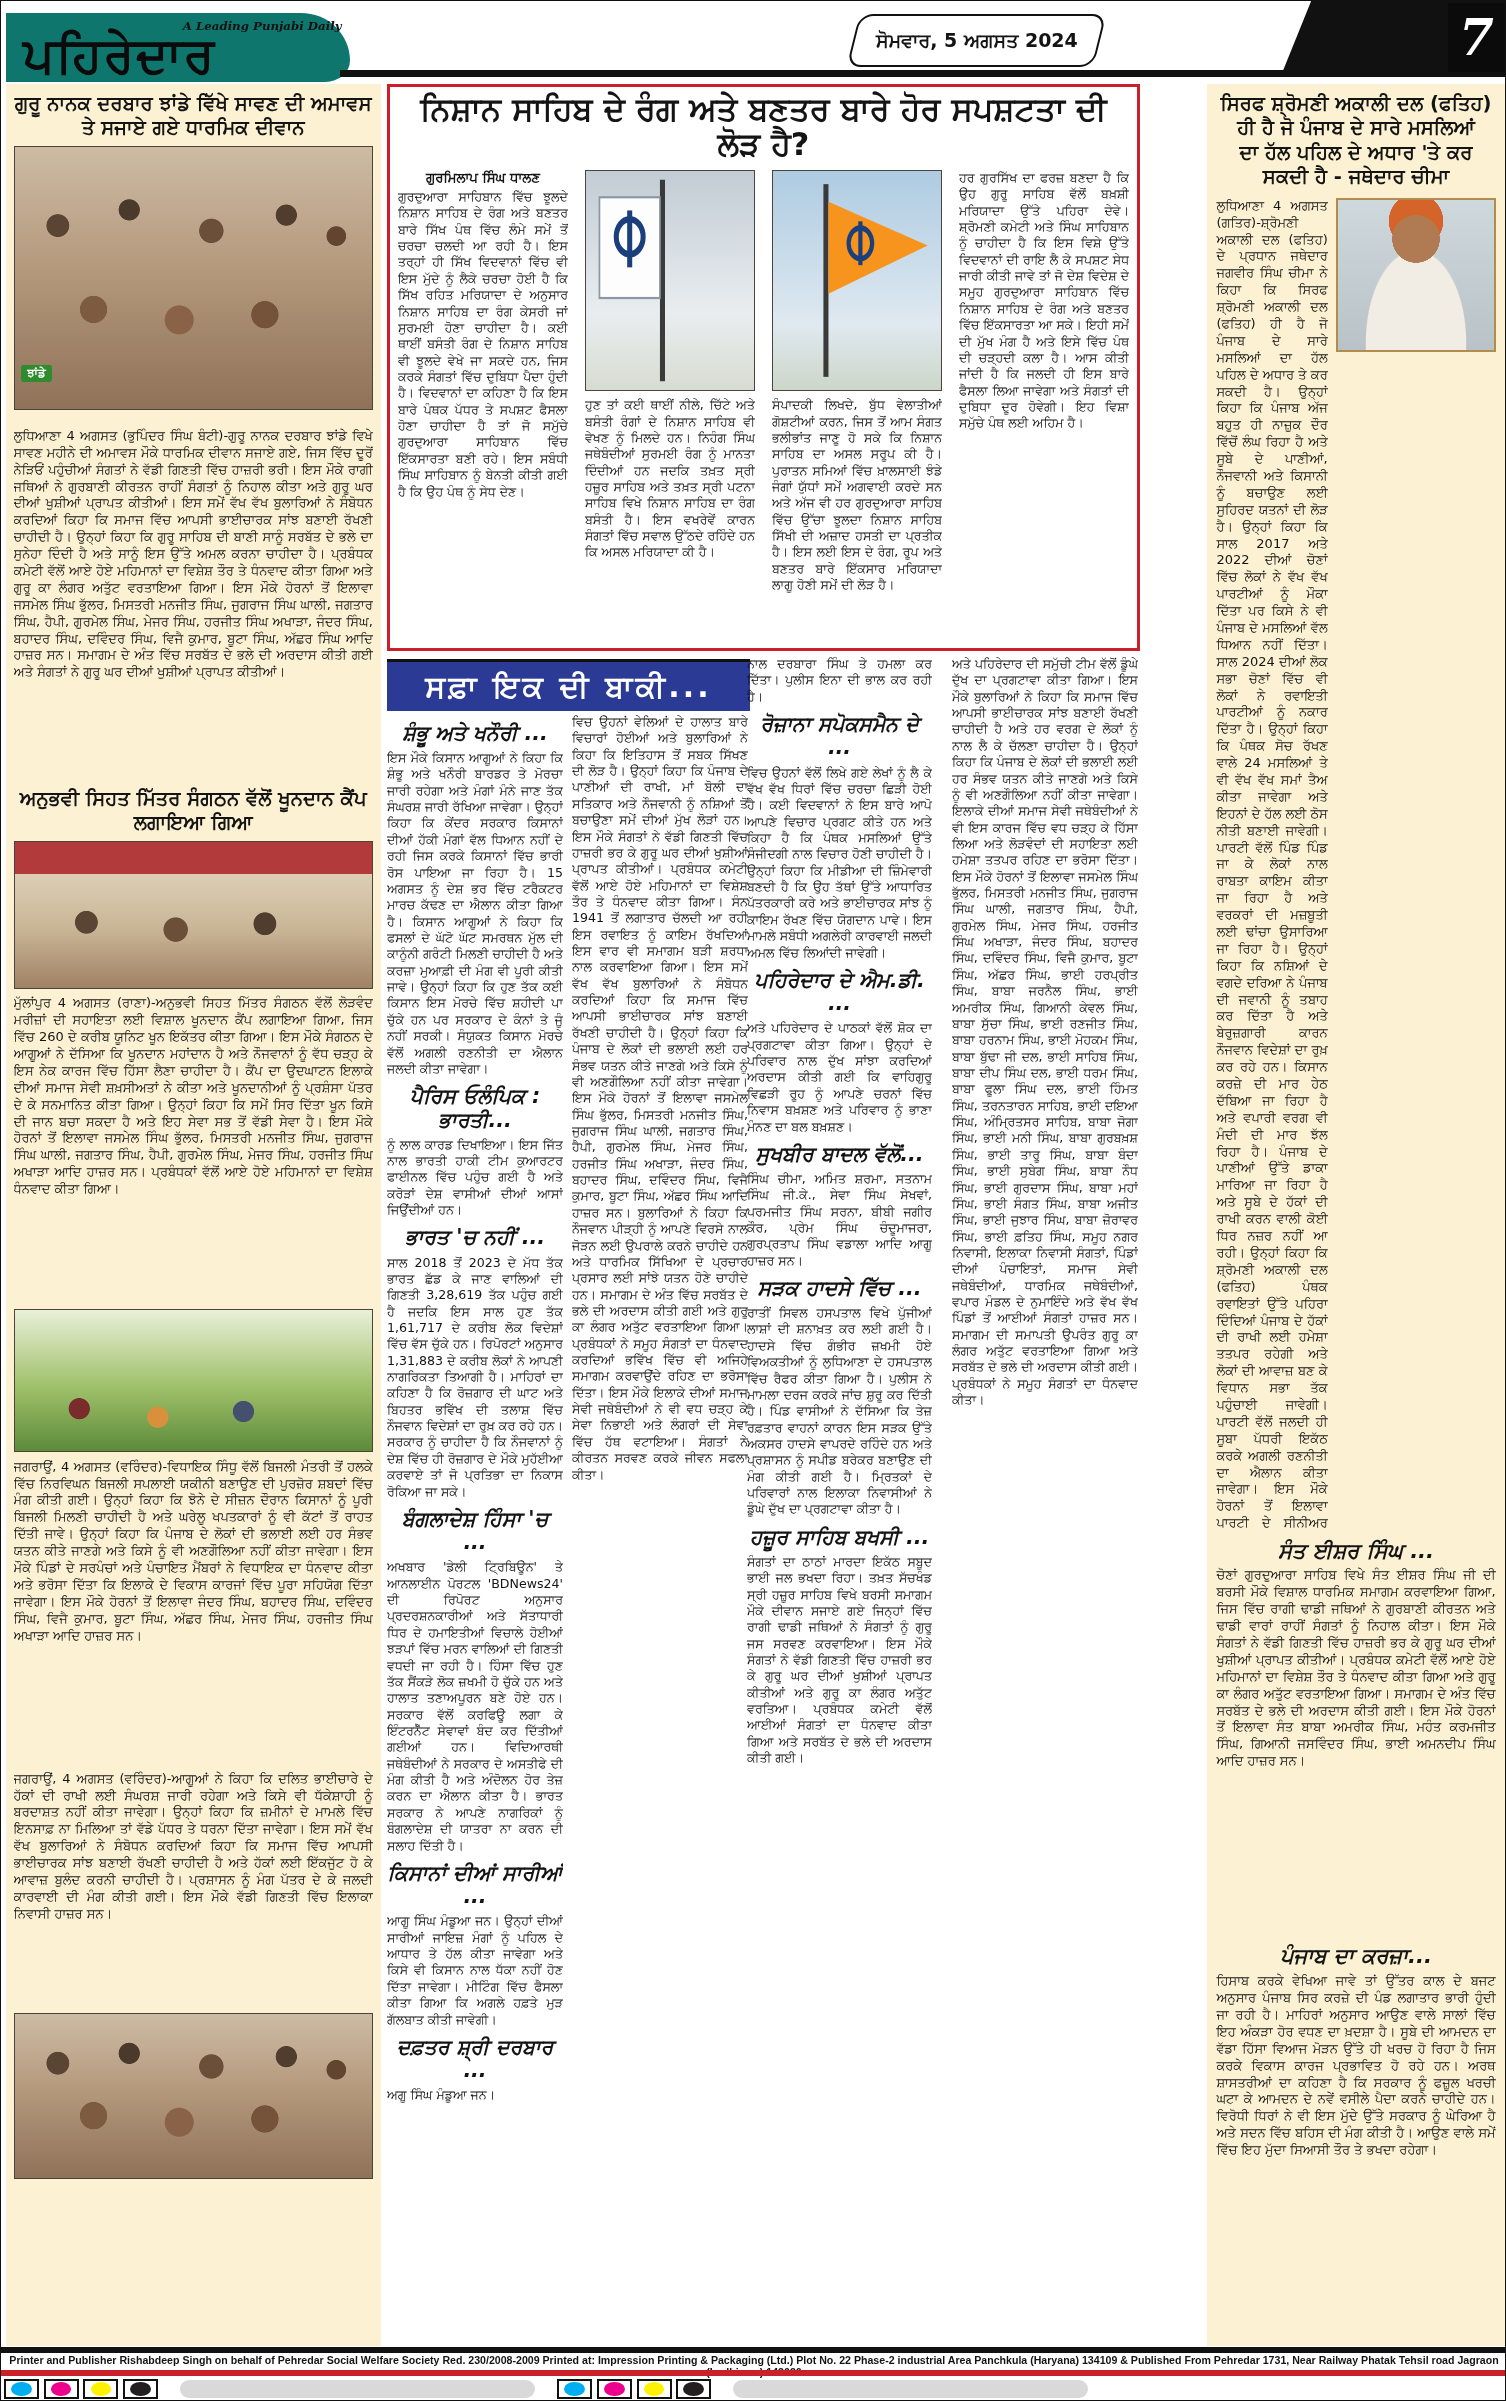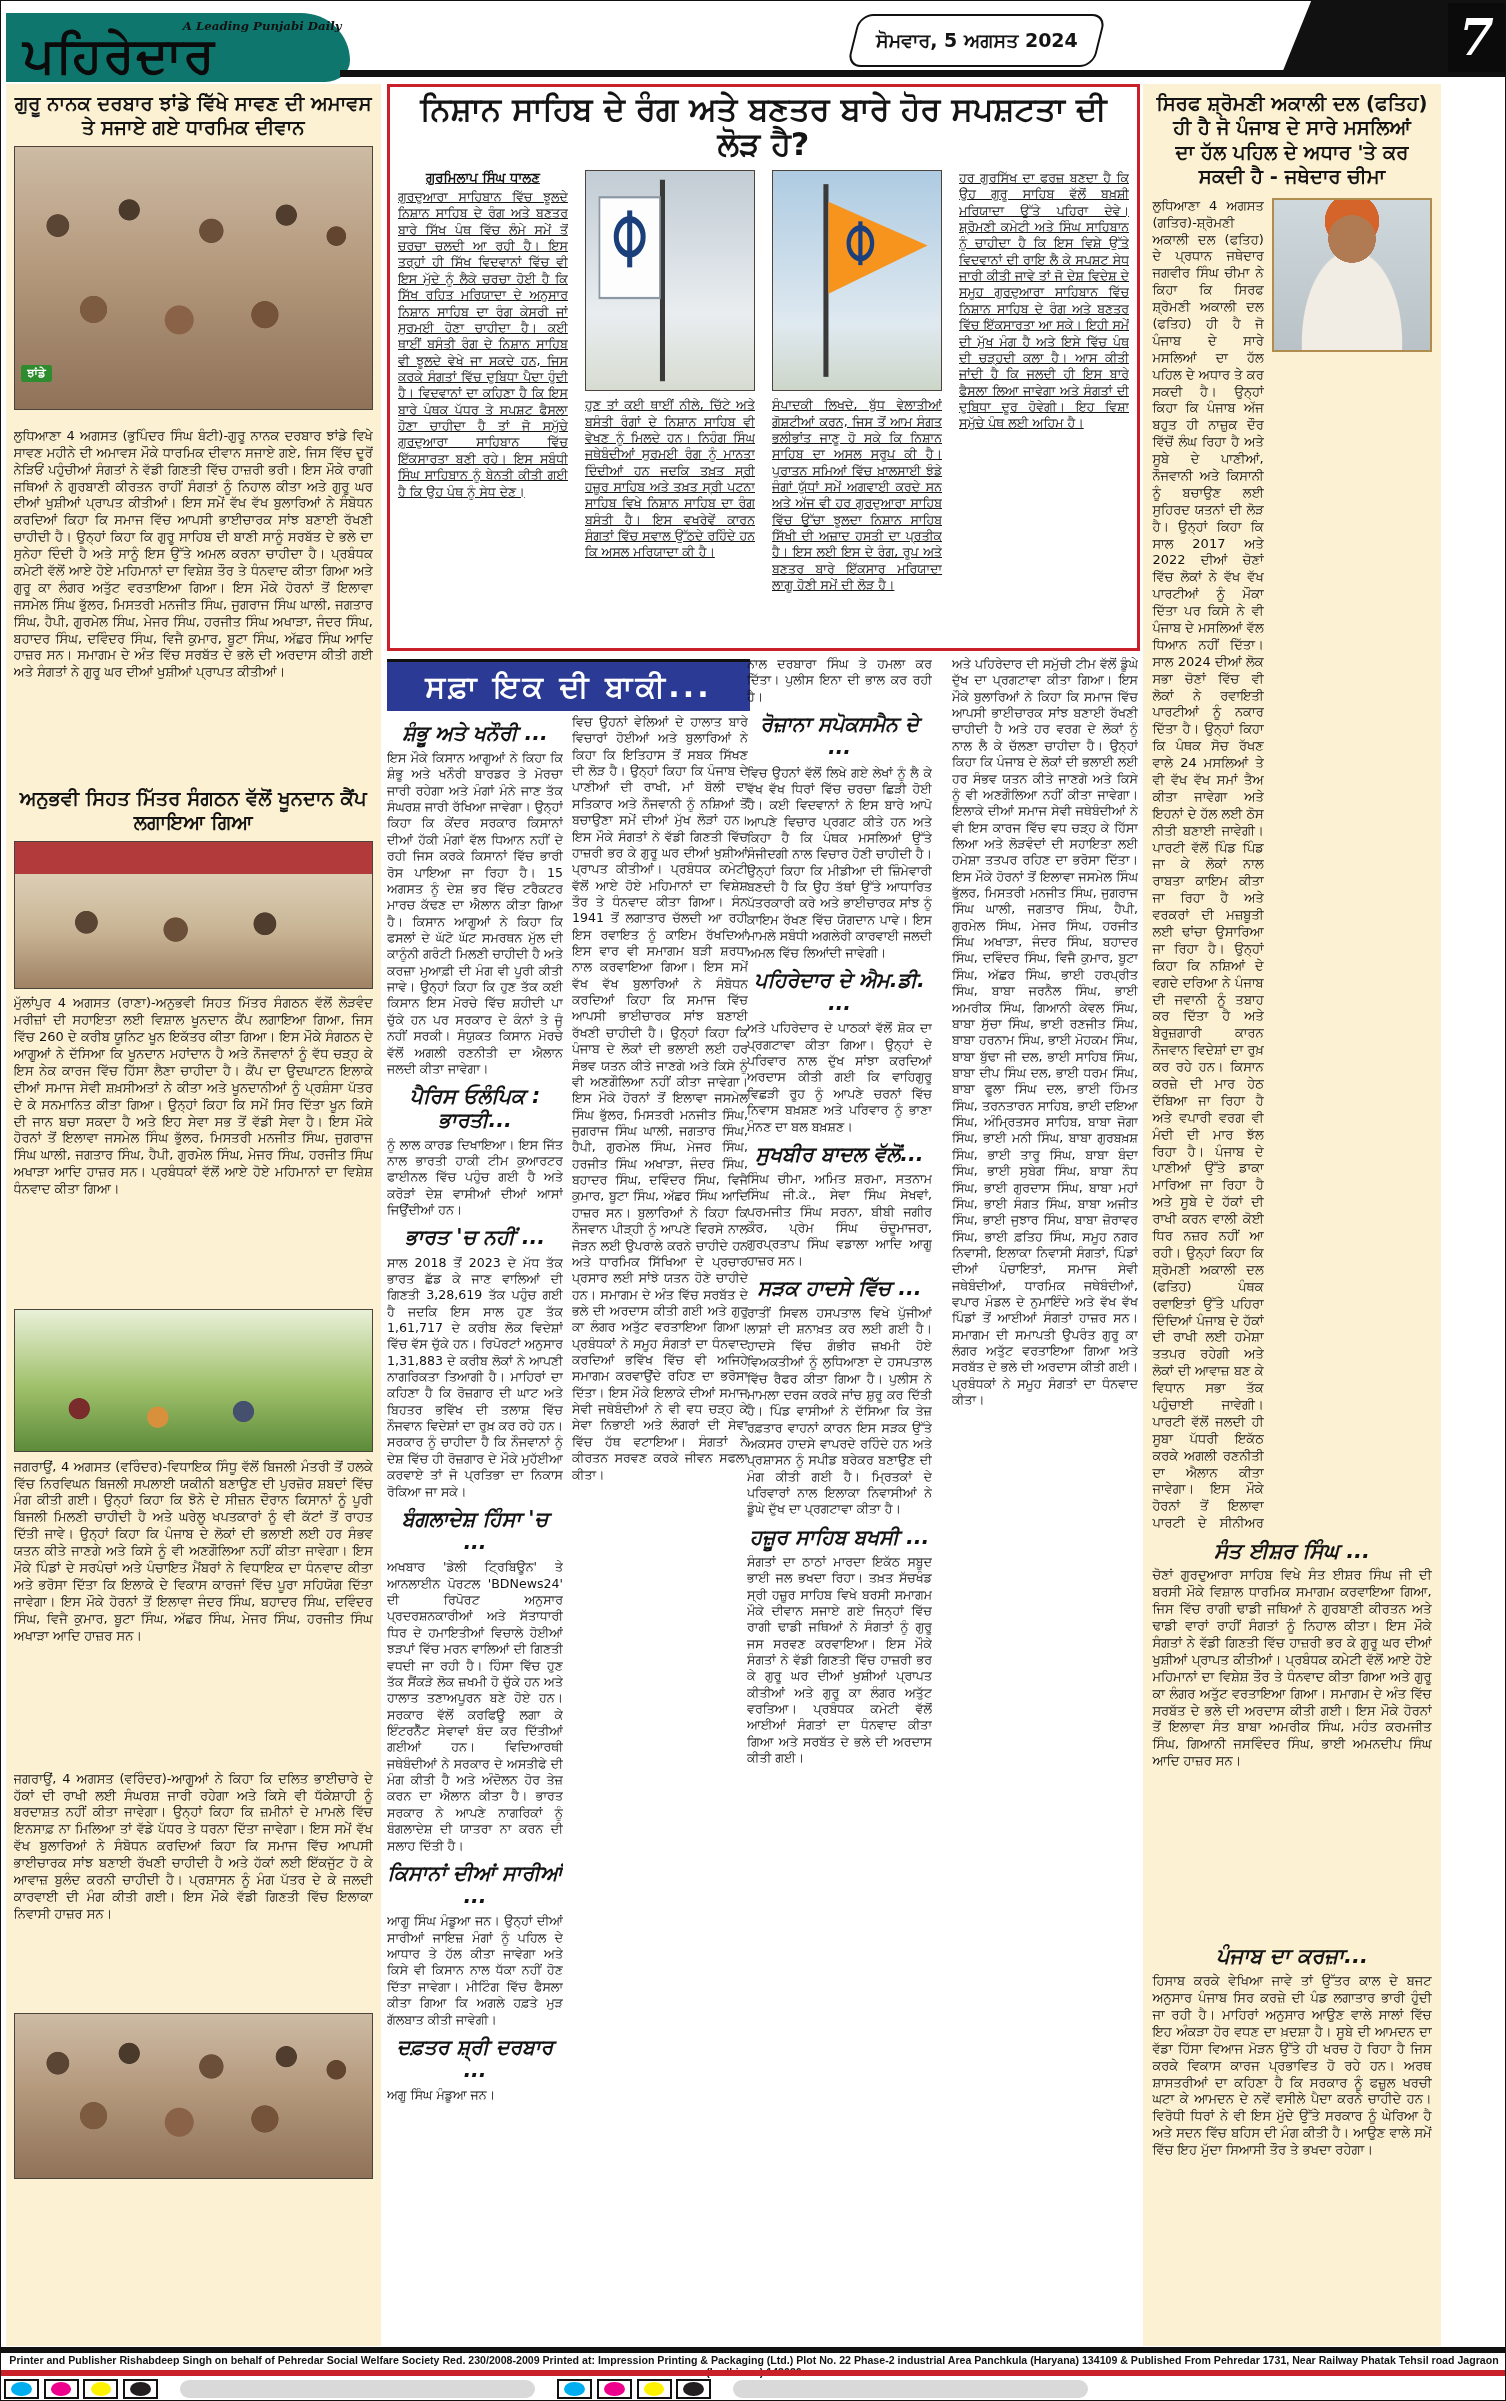--- a/index.html
+++ b/index.html
@@ -60,21 +60,21 @@
   .field{background:
       radial-gradient(circle at 18% 70%, #7a2b2b 0 10.2px, transparent 11px),
       radial-gradient(circle at 40% 76%, #d8903c 0 10.2px, transparent 11px),
       radial-gradient(circle at 64% 72%, #44506e 0 10.2px, transparent 11px),
       linear-gradient(180deg,#e9f0d8 0%,#9fc06a 55%,#5d8b3a 100%);}
 
   
   .feature{position:absolute;left:386px;top:83px;width:753px;height:567px;border:3.9px solid #c9202a;
       box-sizing:border-box;background:#fff;padding:3.1px 7.9px;overflow:hidden;}
   .feature h1{font-size:32px;text-align:center;margin:1.6px 0 7.9px 0;line-height:1.1;font-weight:900;}
-  .f-cols{display:flex;gap:17px;height:485px;overflow:hidden;text-decoration:underline;}
+  .f-cols{display:flex;gap:17px;height:485px;overflow:hidden;}
   .f-col{flex:1;overflow:hidden;}
   .byline{font-weight:bold;text-align:center;font-size:13.3px;margin-bottom:3.1px;}
   .flagphoto{height:221px;margin-bottom:6.3px;}
   .sky1{background:linear-gradient(180deg,#aecbe2 0%,#dfe9f0 70%,#cdd6c9 100%);}
   .sky2{background:linear-gradient(180deg,#c2ccd4 0%,#e9edf0 65%,#d7dcd2 100%);}
   .flagphoto svg{width:100%;height:100%;display:block;}
   .f-col .body-text{font-size:12.6px;}
 
   
   .continuation{position:absolute;left:386px;top:655px;width:753px;height:1691px;overflow:hidden;}
@@ -82,21 +82,21 @@
       color:#fff;display:flex;align-items:center;justify-content:center;font-size:30px;font-weight:900;letter-spacing:3.1px;}
   .ccol{position:absolute;overflow:hidden;}
   .c1{left:0;top:58px;width:176px;height:1631px;}
   .c2{left:185px;top:58px;width:176px;height:1631px;}
   .c3{left:360px;top:0;width:185px;height:1689px;}
   .c4{left:565px;top:0;width:186px;height:1689px;}
   .ccol .body-text{font-size:12.6px;}
   .ccol .subhead{font-size:20.4px;}
 
   
-  .right-col{position:absolute;left:1142px;top:83px;width:298px;height:2262px;background:#fcf1d2;
+  .right-col{position:absolute;left:1206px;top:83px;width:298px;height:2262px;background:#fcf1d2;
       box-sizing:border-box;padding:6.3px 9.4px;overflow:hidden;}
   .right-col h2{font-size:19.6px;line-height:1.25;text-align:center;margin:1.6px 0 7.9px 0;}
   .portrait{float:right;width:160px;height:154px;margin:0 0 4.7px 7.9px;border:2.4px solid #b08c4f;box-sizing:border-box;
       background:
       radial-gradient(circle at 50% 26%, #b07b52 0 23.6px, transparent 24px),
       radial-gradient(circle at 50% 14%, #d4642a 0 27px, transparent 27.5px),
       radial-gradient(ellipse at 50% 95%, #f2ede4 0 45%, transparent 46%),
       linear-gradient(180deg,#cfd8dd 0%,#b9c2c6 100%);}
   .rc-body .body-text{height:1333px;}
   .rc-sec1{height:369px;}

